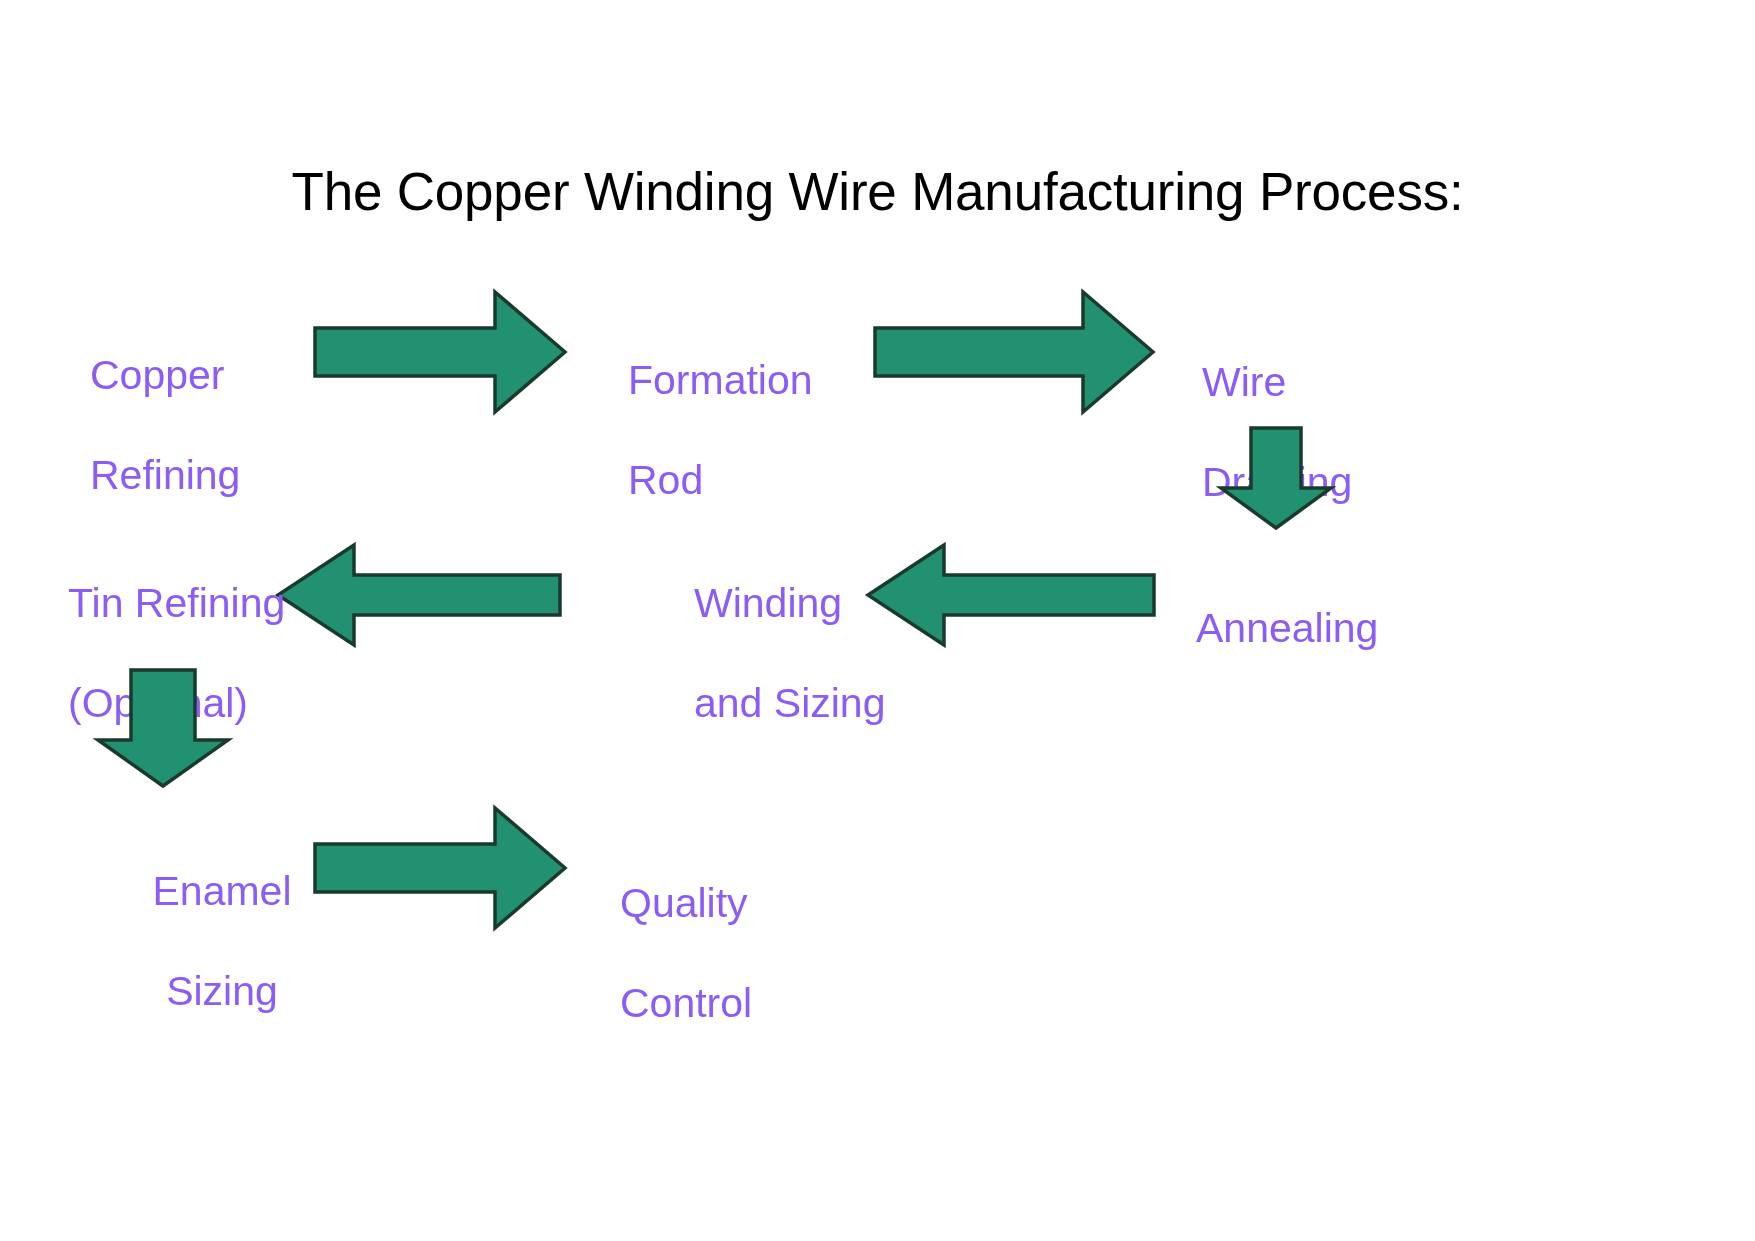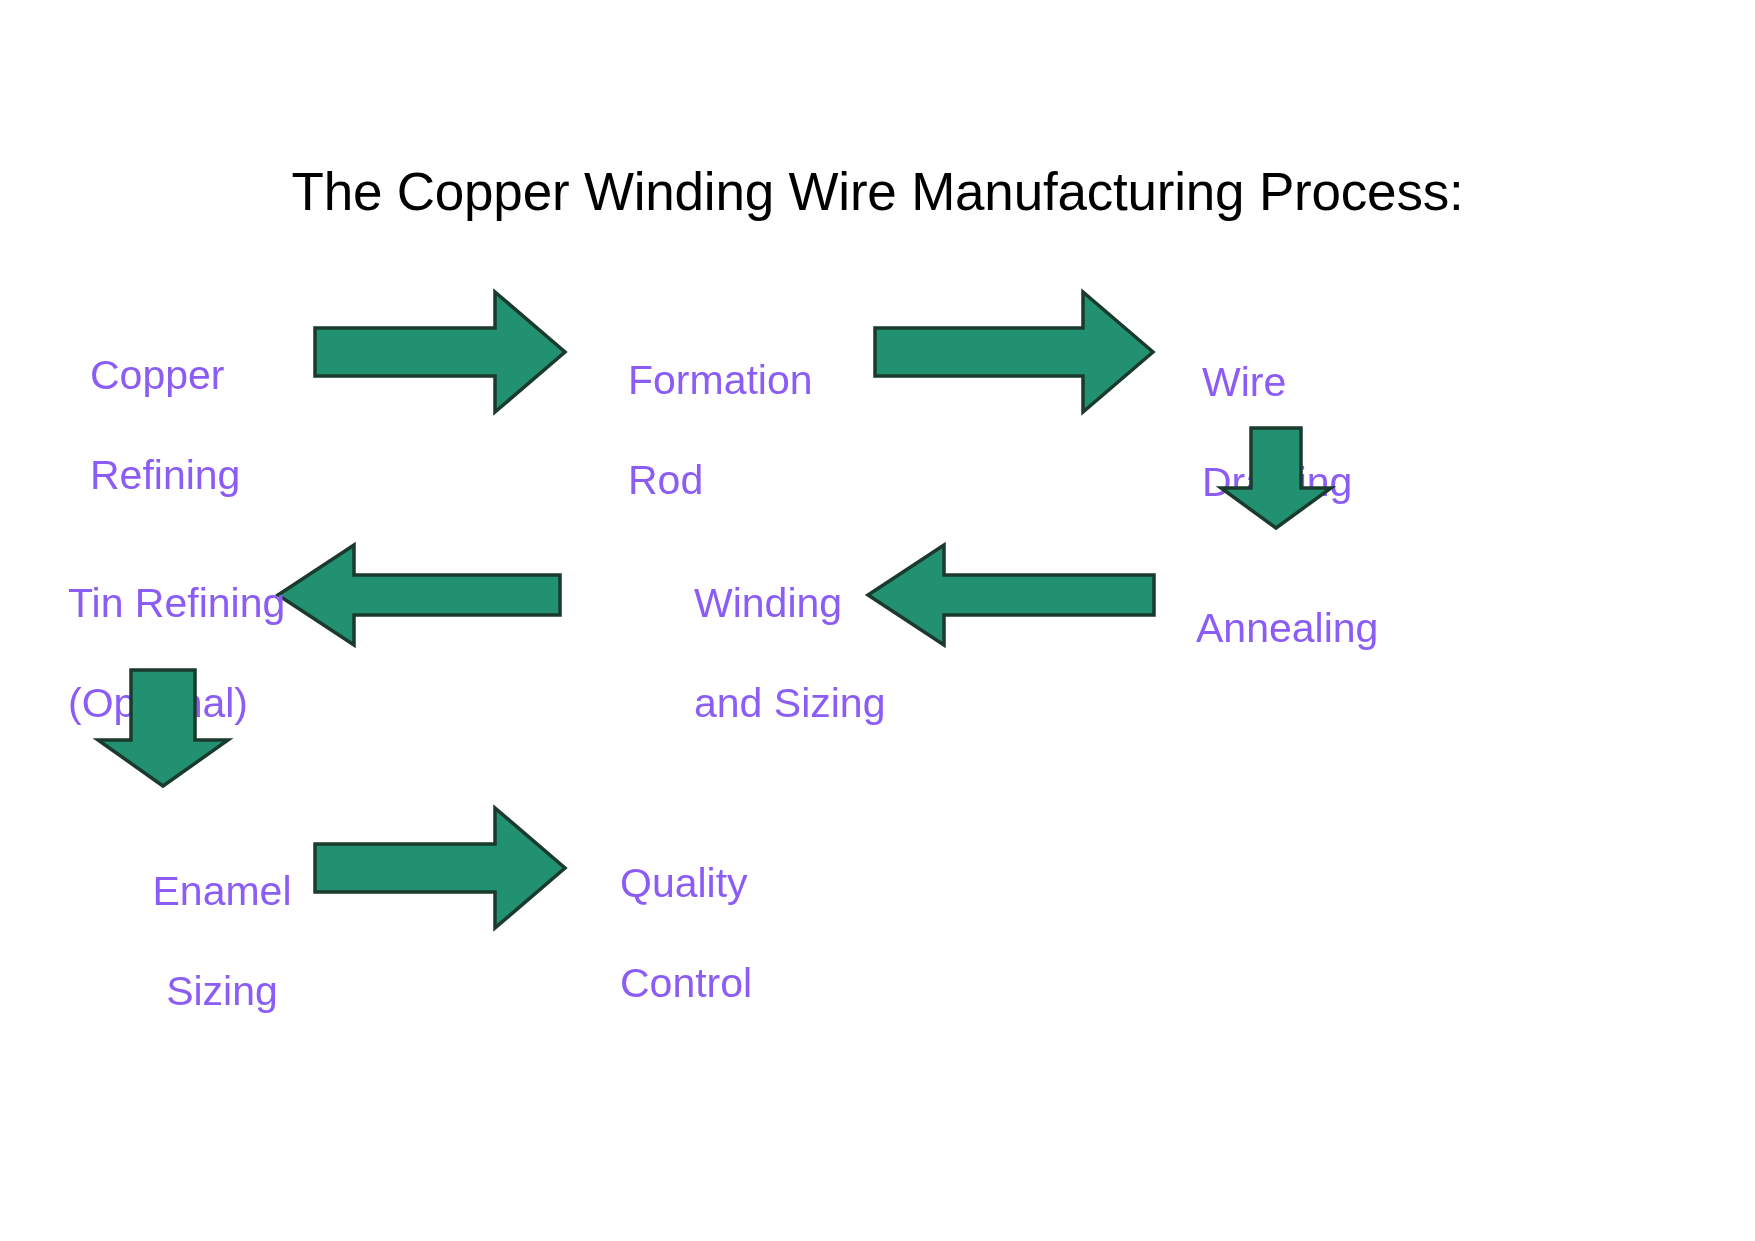--- a/index.html
+++ b/index.html
@@ -122,18 +122,18 @@
     <span class="ln">Enamel</span>
     <span class="ln">Sizing</span>
   </div>
 
   <div class="arrow" style="left:315px; top:808px;">
     <svg width="250" height="120" viewBox="0 0 250 120">
       <polygon points="0,36 180,36 180,0 250,60 180,120 180,84 0,84" fill="#219172" stroke="#1b3a2e" stroke-width="3.5" stroke-linejoin="miter"></polygon>
     </svg>
   </div>
 
-  <div class="node" style="left:620px; top:808px; width:240px;">
+  <div class="node" style="left:620px; top:828px; width:240px;">
     <span class="ln">Quality</span>
     <span class="ln">Control</span>
   </div>
 
 </div>
 
 </body></html>

